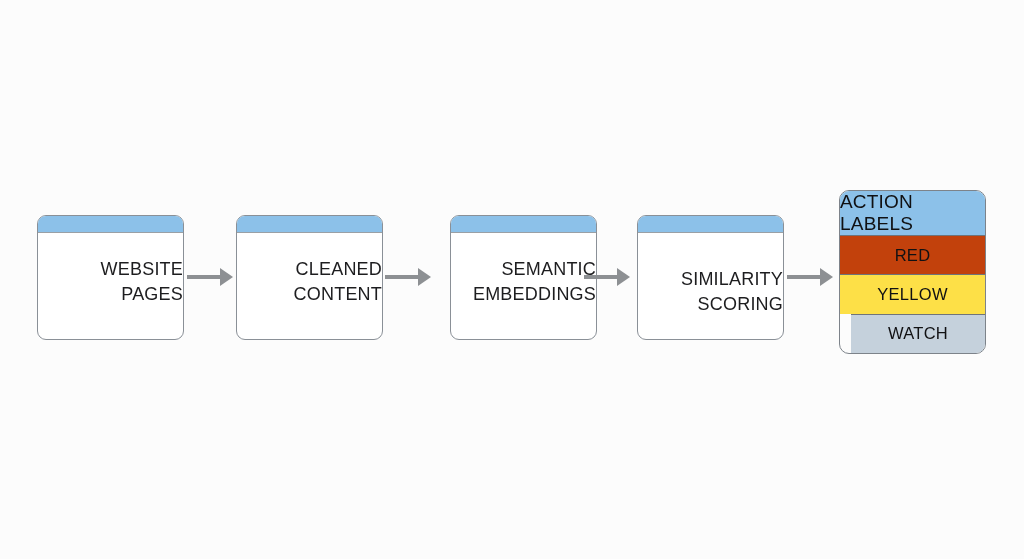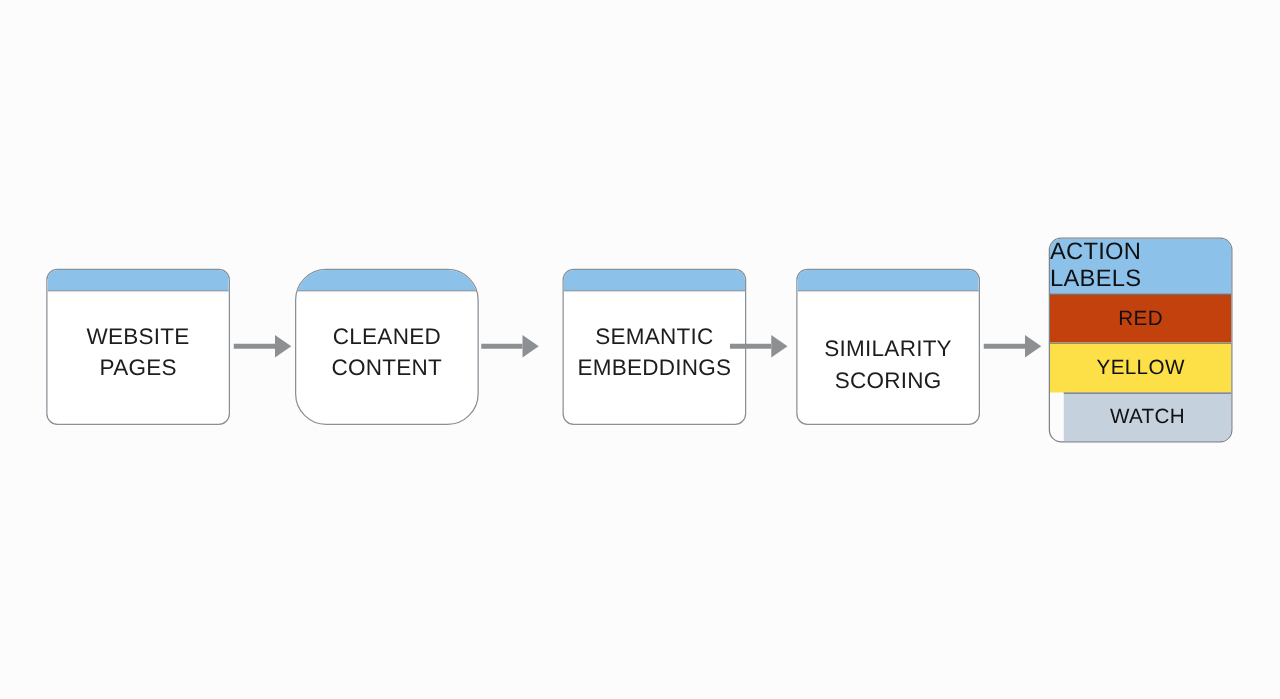--- a/index.html
+++ b/index.html
@@ -34,31 +34,31 @@
   }
   .box-header {
     height: 16px;
     flex: 0 0 16px;
     border-bottom: 1px solid #9aa0a5;
   }
   .box-body {
     flex: 1;
     display: flex;
     flex-direction: column;
-    align-items: center;
+    align-items: flex-end;
     justify-content: center;
     text-align: center;
     color: #1d1d1f;
     font-size: 18px;
     line-height: 25px;
     letter-spacing: 0.2px;
     padding-bottom: 8px;
   }
   .pos-1 { left: 37px; }
-  .pos-2 { left: 236px; border-radius: 25px; }
+  .pos-2 { left: 236px; }
   .pos-3 { left: 434px; margin-left: 16px; }
   .pos-4 { left: 637px; gap: 20px; }
 
   
   .flow-arrow {
     position: absolute;
     top: 268px;
     width: 46px;
     height: 18px;
     display: flex;

